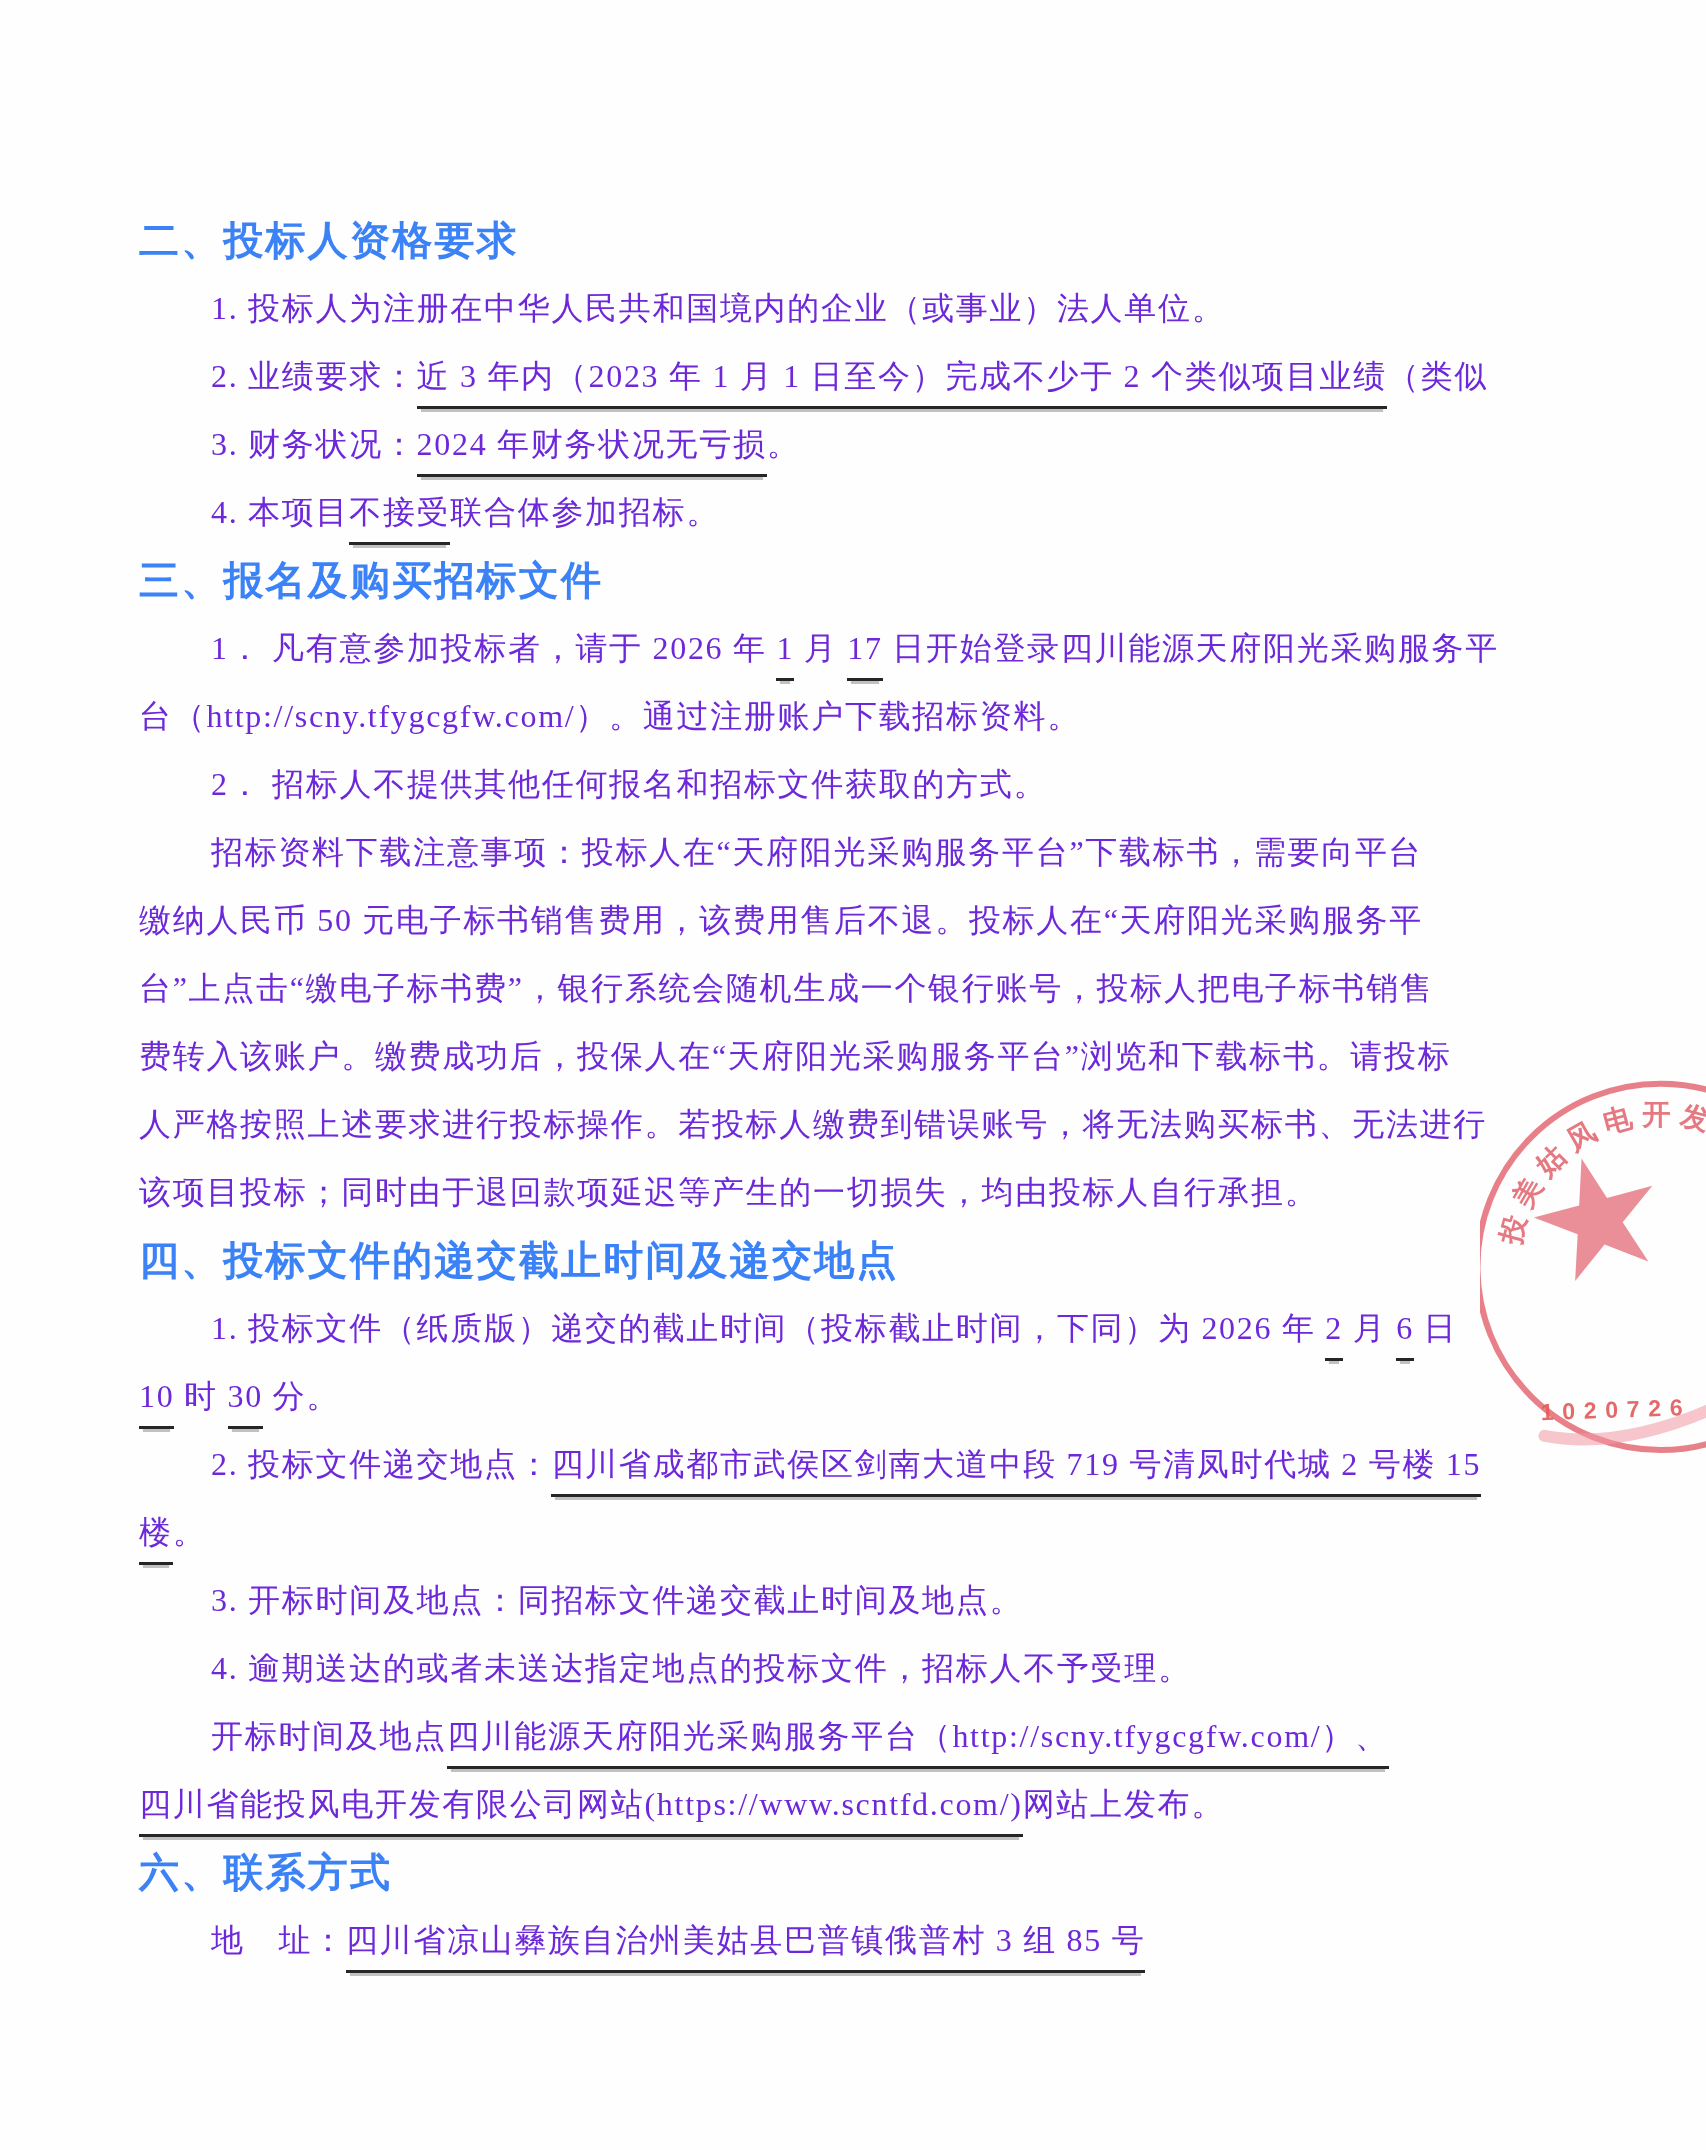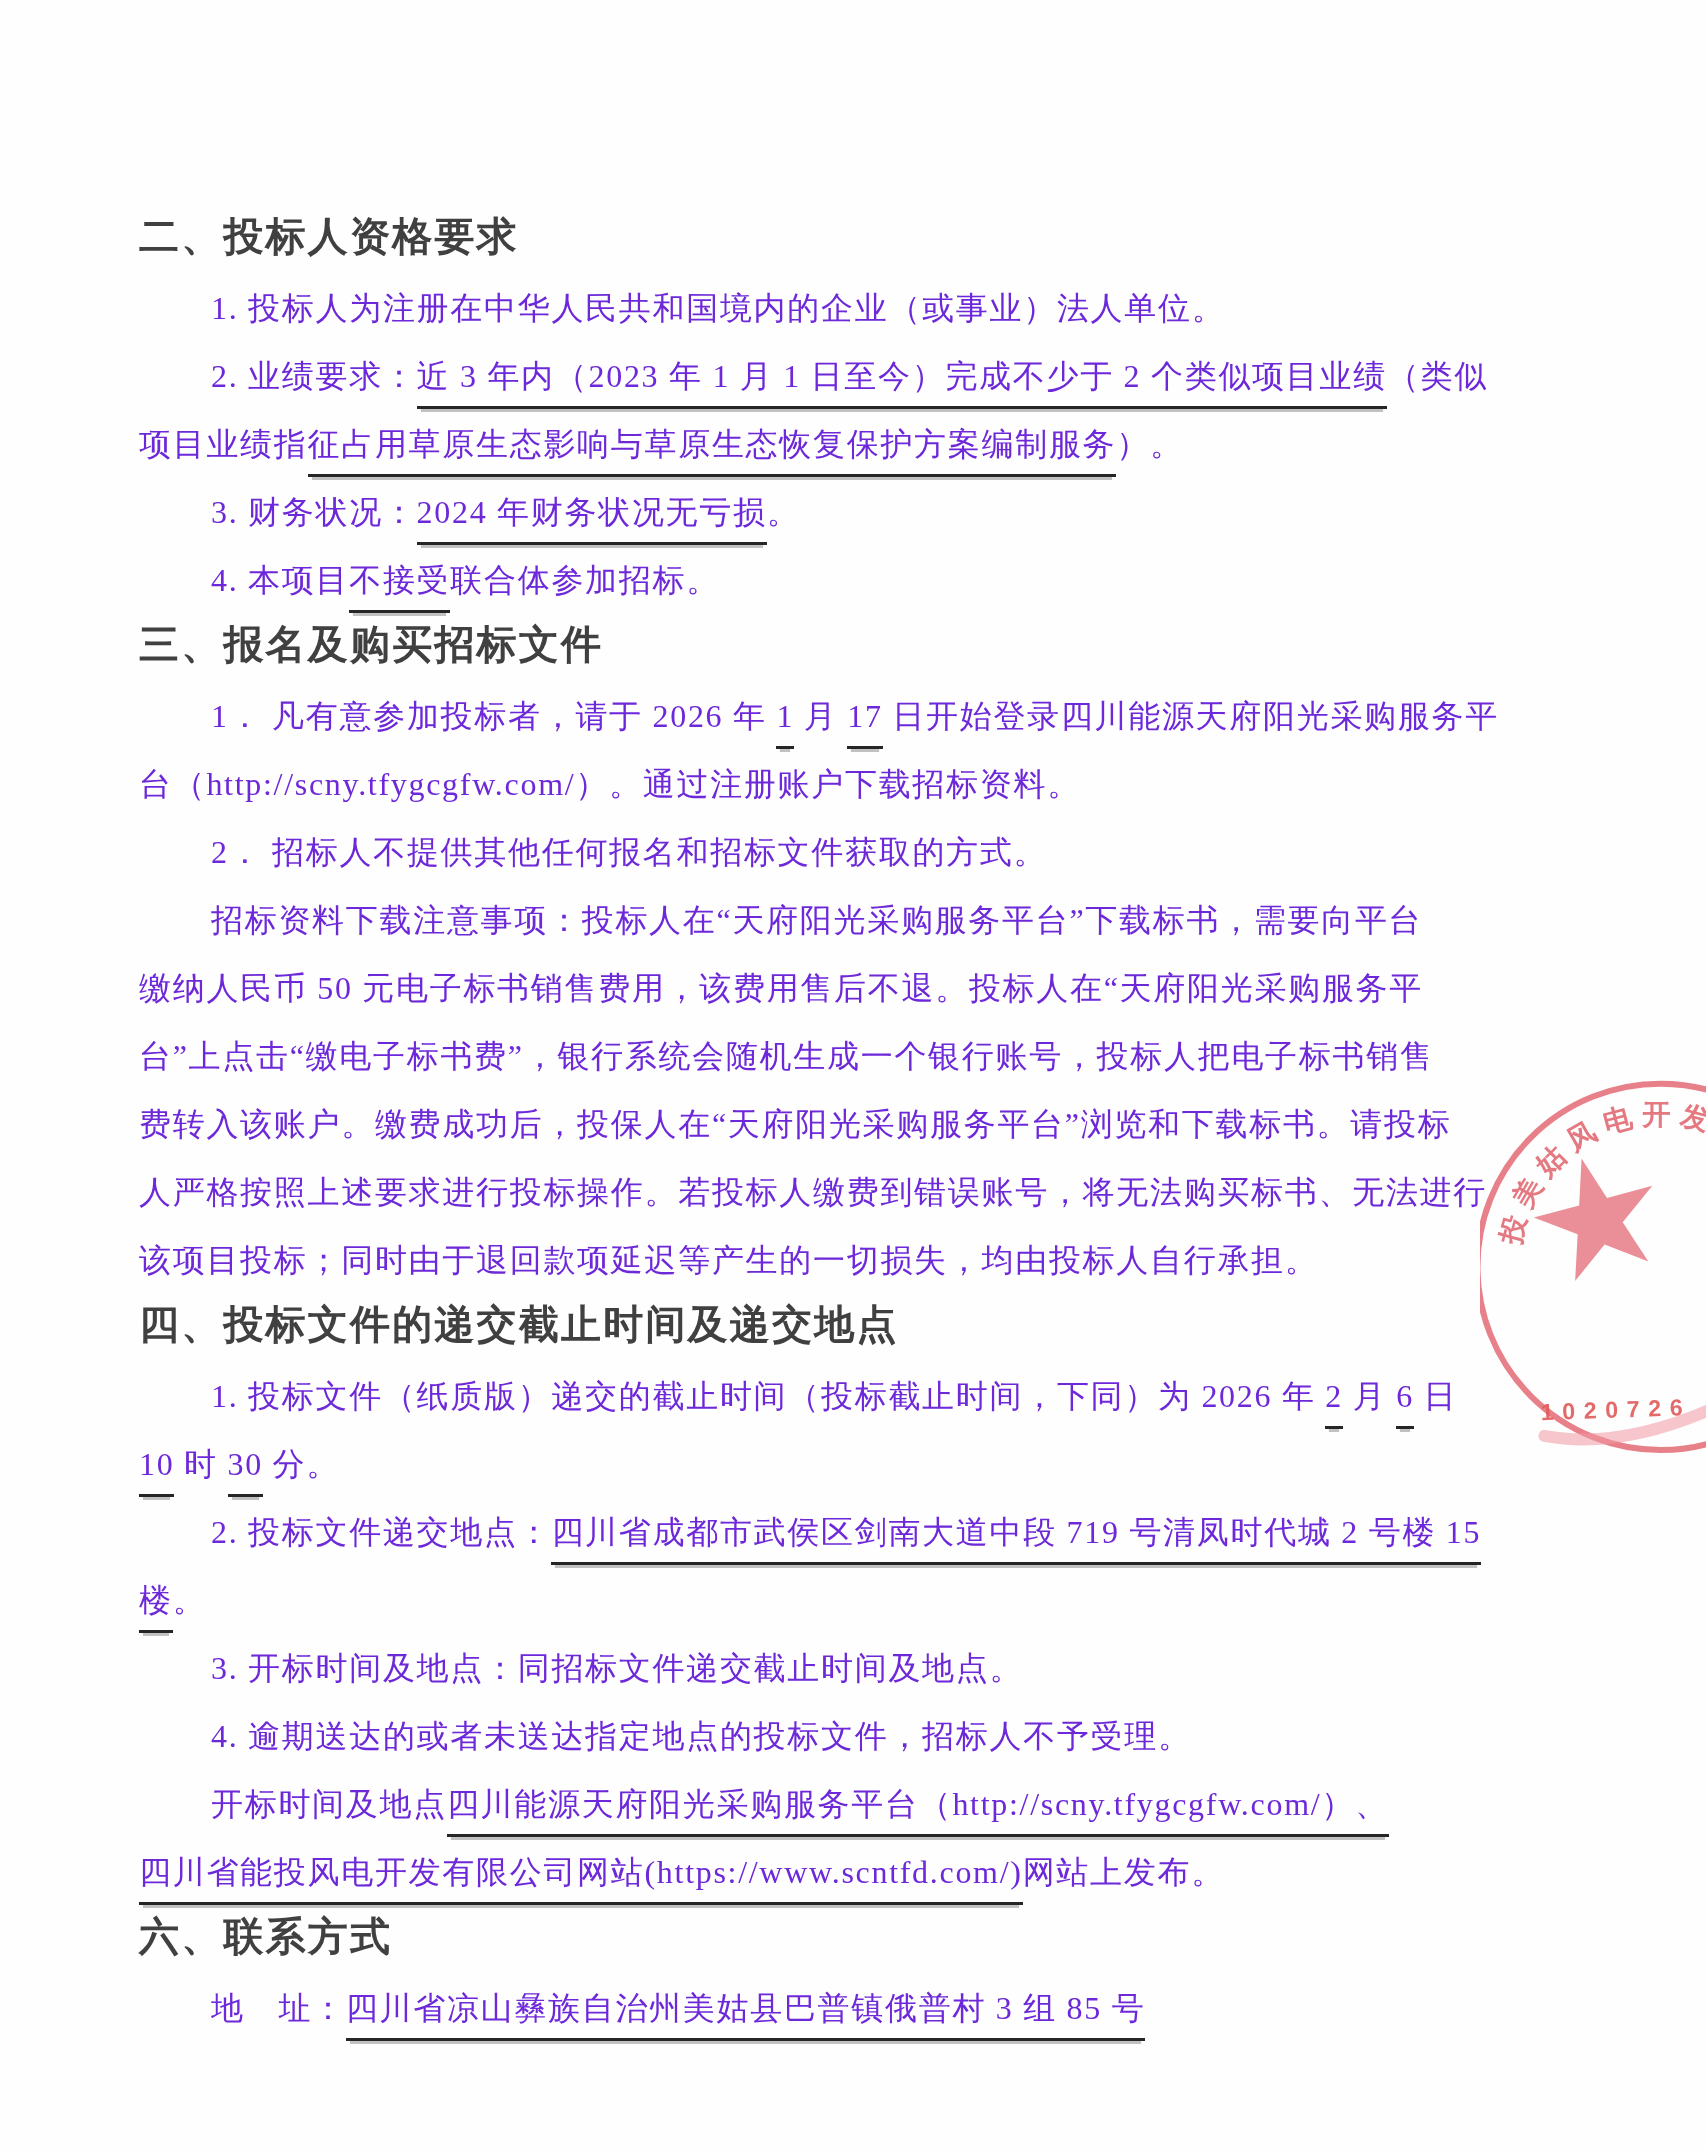--- a/index.html
+++ b/index.html
@@ -27,25 +27,25 @@
   }
   .row {
     height: 68px;
     line-height: 68px;
     white-space: pre;
     font-size: 32px;
     letter-spacing: 1.7px;
     color: #6d28d9;
   }
   .row.heading {
-    font-family: Liberation Mono, monospace;
+    font-family: Liberation Sans, sans-serif;
     font-weight: 700;
     font-size: 40px;
     letter-spacing: 2.2px;
-    color: #404040;
+    color: #3b82f6;
   }
   .row.indent {
     text-indent: 72px;
   }
   .row .u {
     border-bottom: 3px solid #262626;
     padding-bottom: 12px;
     box-shadow: 0 6.9px 0 -3.9px rgba(120,120,120,0.45);
   }
   .row .b {
@@ -78,21 +78,20 @@
 </style>
 </head>
 <body>
 
 <div class="page">
 
   <div class="content" id="doc-lines">
       <div class="row heading"><span>二、投标人资格要求</span></div>
       <div class="row bodyline indent"><span>1. 投标人为注册在中华人民共和国境内的企业（或事业）法人单位。</span></div>
       <div class="row bodyline indent"><span>2. 业绩要求：</span><span class="u">近 3 年内（2023 年 1 月 1 日至今）完成不少于 2 个类似项目业绩</span><span>（类似</span></div>
-      <div class="row bodyline"><span>项目业绩指</span><span class="u">征占用草原生态影响与草原生态恢复保护方案编制服务</span><span>）。</span></div>
       <div class="row bodyline indent"><span>3. 财务状况：</span><span class="u">2024 年财务状况无亏损</span><span>。</span></div>
       <div class="row bodyline indent"><span>4. 本项目</span><span class="u">不接受</span><span>联合体参加招标。</span></div>
       <div class="row heading"><span>三、报名及购买招标文件</span></div>
       <div class="row bodyline indent"><span>1． 凡有意参加投标者，请于 2026 年 </span><span class="u">1</span><span> 月 </span><span class="u">17</span><span> 日开始登录四川能源天府阳光采购服务平</span></div>
       <div class="row bodyline"><span>台（http://scny.tfygcgfw.com/）。通过注册账户下载招标资料。</span></div>
       <div class="row bodyline indent"><span>2． 招标人不提供其他任何报名和招标文件获取的方式。</span></div>
       <div class="row bodyline indent"><span class="b">招标资料下载注意事项：</span><span>投标人在“天府阳光采购服务平台”下载标书，需要向平台</span></div>
       <div class="row bodyline"><span>缴纳人民币 50 元电子标书销售费用，该费用售后不退。投标人在“天府阳光采购服务平</span></div>
       <div class="row bodyline"><span>台”上点击“缴电子标书费”，银行系统会随机生成一个银行账号，投标人把电子标书销售</span></div>
       <div class="row bodyline"><span>费转入该账户。缴费成功后，投保人在“天府阳光采购服务平台”浏览和下载标书。请投标</span></div>

